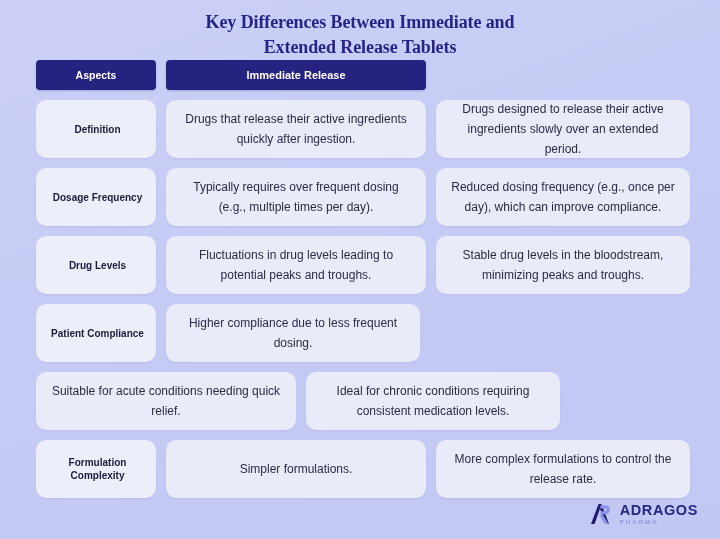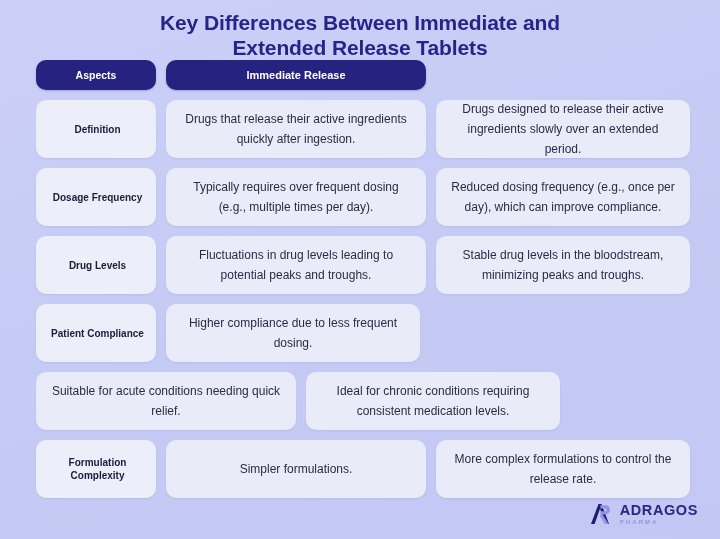--- a/index.html
+++ b/index.html
@@ -20,25 +20,26 @@
     background: linear-gradient(160deg, #ccd0f8 0%, #c6cbf5 45%, #c2c7f4 100%);
     box-sizing: border-box;
   }
 
   
   .title-block {
     padding: 10px 70px 0 70px;
     text-align: center;
   }
   .title-line {
-    font-size: 21px;
+    font-size: 18px;
     font-weight: bold;
     color: #272389;
     line-height: 25px;
     letter-spacing: -0.1px;
+    font-family: Liberation Serif, serif;
   }
 
   
   .table {
     position: absolute;
     left: 36px;
     top: 60px;
     width: 654px;
     display: flex;
     flex-direction: column;
@@ -60,21 +61,21 @@
   .col-ir     { width: 260px; flex: 0 0 260px; }
   .col-er     { width: 254px; flex: 0 0 254px; }
 
   
   .header-row .cell {
     background: #262280;
     color: #ffffff;
     height: 30px;
     font-size: 11px;
     font-weight: bold;
-    border-radius: 10px;
+    border-radius: 4px;
     box-shadow: 0 1px 2px rgba(40,40,120,0.25);
   }
   .header-row .col-aspect { font-size: 10.5px; }
 
   
   .body-row .cell {
     background: #e9ebf9;
     height: 58px;
     border-radius: 10px;
     padding: 4px 12px;

